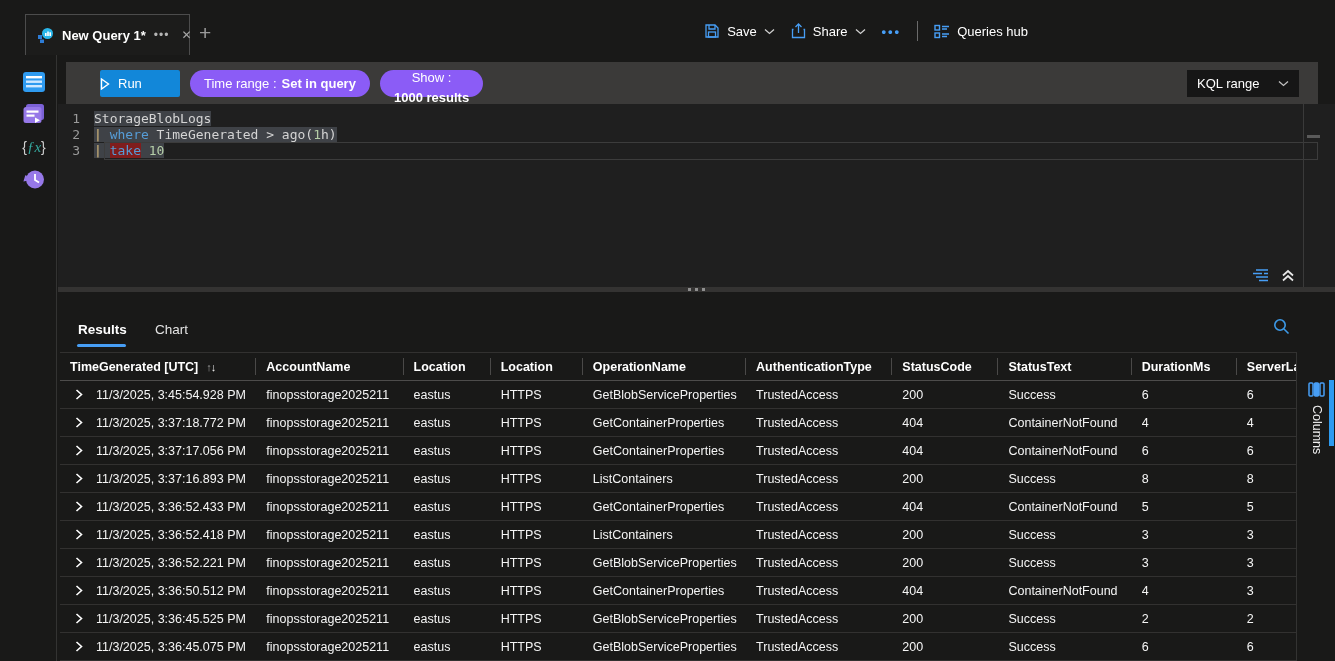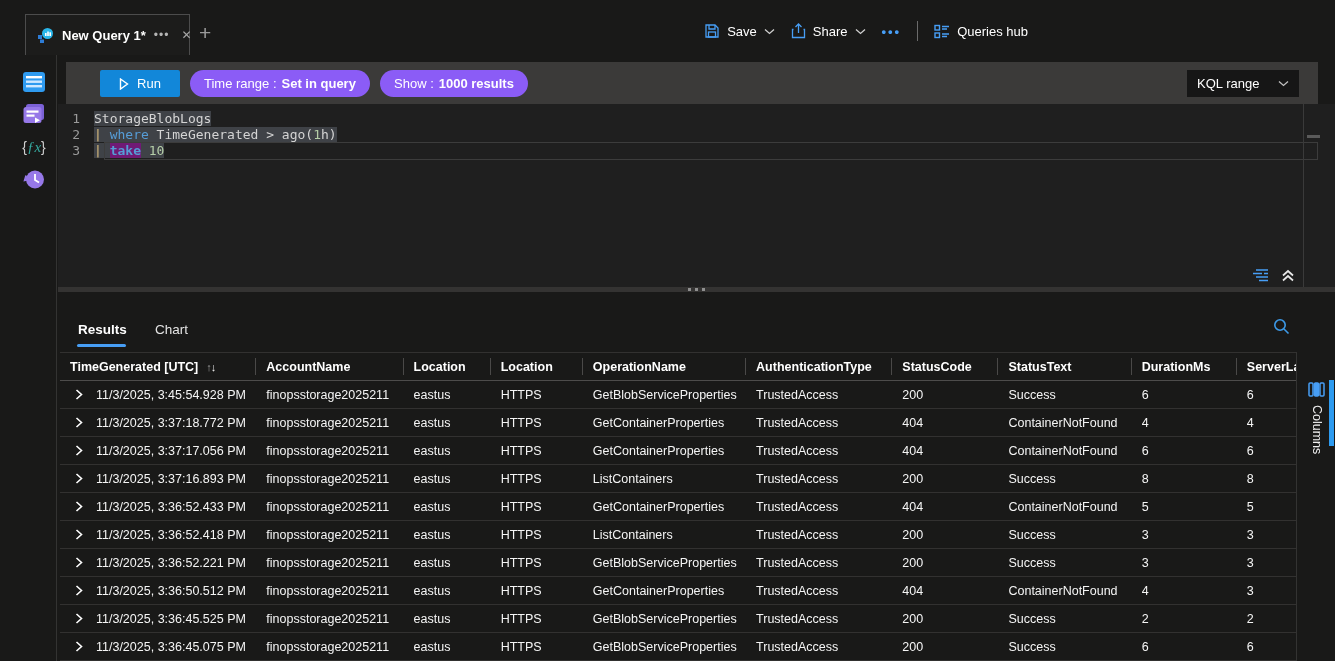--- a/index.html
+++ b/index.html
@@ -25,26 +25,26 @@
   .sidebar { position:absolute; left:0; top:55px; width:57px; bottom:0; border-right:1px solid #333332; }
   .side-icon { position:absolute; left:21px; width:26px; height:26px; cursor:pointer; display:flex; align-items:center; justify-content:center; }
   .fx-icon { font-size:14px; color:#cfcfcf; white-space:nowrap; }
   .fx-icon em { color:#35a79d; font-style:italic; font-family:"Liberation Serif", serif; font-size:15px; }
 
   
   .main { position:absolute; left:58px; top:55px; width:1277px; bottom:0; }
 
   .toolbar { position:absolute; left:8px; top:7px; width:1252px; height:42px; background:#3b3a39; }
   .run-btn { position:absolute; left:34px; top:8px; width:80px; height:27px; background:#1287d9; border:none;
-    border-radius:2px; color:#fff; font-size:13px; font-family:inherit; display:flex; align-items:center; justify-content:center; gap:8px; cursor:pointer; }
+    border-radius:2px; color:#fff; font-size:13px; font-family:inherit; display:flex; align-items:center; gap:8px; cursor:pointer; }
   .pill { position:absolute; top:8px; height:27px; background:#8b5cf6; border-radius:14px; display:flex;
     align-items:center; padding:0 14px; font-size:13px; color:#fff; gap:5px; cursor:pointer; white-space:nowrap; }
   .pill b { font-weight:bold; }
   .pill-time { left:124px; }
-  .pill-show { left:314px; }
+  .pill-show { left:314px;flex-direction:column; }
   .kql-dropdown { position:absolute; right:19px; top:8px; width:112px; height:27px; background:#161616;
     display:flex; align-items:center; justify-content:space-between; padding:0 10px; font-size:13px; color:#fff; cursor:pointer; }
 
   
   .editor { position:absolute; left:0; top:49px; width:1277px; height:183px; background:#1f1f1f;
     font-family:"DejaVu Sans Mono", monospace; font-size:13px; }
   .code-lines { padding-top:7px; }
   .code-line { display:flex; line-height:16px; height:16px; white-space:pre; }
   .ln-num { width:36px; text-align:right; padding-right:14px; color:#9a9a9a; flex:0 0 36px; }
   .current-line { position:absolute; left:46px; right:17px; top:38px; height:18px; border:1px solid #3c3c3c; pointer-events:none; }
@@ -208,21 +208,21 @@
             <path d="M1 1.5l4.5 4L10 1.5"></path>
           </svg>
       </span>
     </div>
   </div>
 
   <div class="editor">
     <div class="code-lines">
         <div class="code-line"><span class="ln-num">1</span><span><span style="color: rgb(212, 212, 212); background: rgb(63, 66, 71);">StorageBlobLogs</span></span></div>
         <div class="code-line"><span class="ln-num">2</span><span><span style="color: rgb(215, 186, 125); background: rgb(63, 66, 71);">| </span><span style="color: rgb(86, 156, 214); background: rgb(63, 66, 71);">where</span><span style="color: rgb(212, 212, 212); background: rgb(63, 66, 71);"> TimeGenerated &gt; ago(</span><span style="color: rgb(181, 206, 168); background: rgb(63, 66, 71);">1</span><span style="color: rgb(212, 212, 212); background: rgb(63, 66, 71);">h)</span></span></div>
-        <div class="code-line"><span class="ln-num">3</span><span><span style="color: rgb(215, 186, 125); background: rgb(63, 66, 71);">| </span><span style="color: rgb(86, 156, 214); background: #701a75; font-weight: bold;">take</span><span style="color: rgb(212, 212, 212); background: rgb(63, 66, 71);"> </span><span style="color: rgb(181, 206, 168); background: rgb(63, 66, 71);">10</span></span></div>
+        <div class="code-line"><span class="ln-num">3</span><span><span style="color: rgb(215, 186, 125); background: rgb(63, 66, 71);">| </span><span style="color: rgb(86, 156, 214); background: #7f1d1d;">take</span><span style="color: rgb(212, 212, 212); background: rgb(63, 66, 71);"> </span><span style="color: rgb(181, 206, 168); background: rgb(63, 66, 71);">10</span></span></div>
       </div>
     <div class="current-line"></div>
     <div class="editor-vline"></div>
     <div class="editor-scroll-thumb"></div>
     <div class="editor-actions">
       <span>
         <svg width="20" height="14" viewBox="0 0 20 14" stroke="#479ef5" stroke-width="1.6" fill="none">
           <path d="M4 2h12M1 5.5h9M12 5.5h4M4 9h12M7 12.5h9"></path>
         </svg>
       </span>

